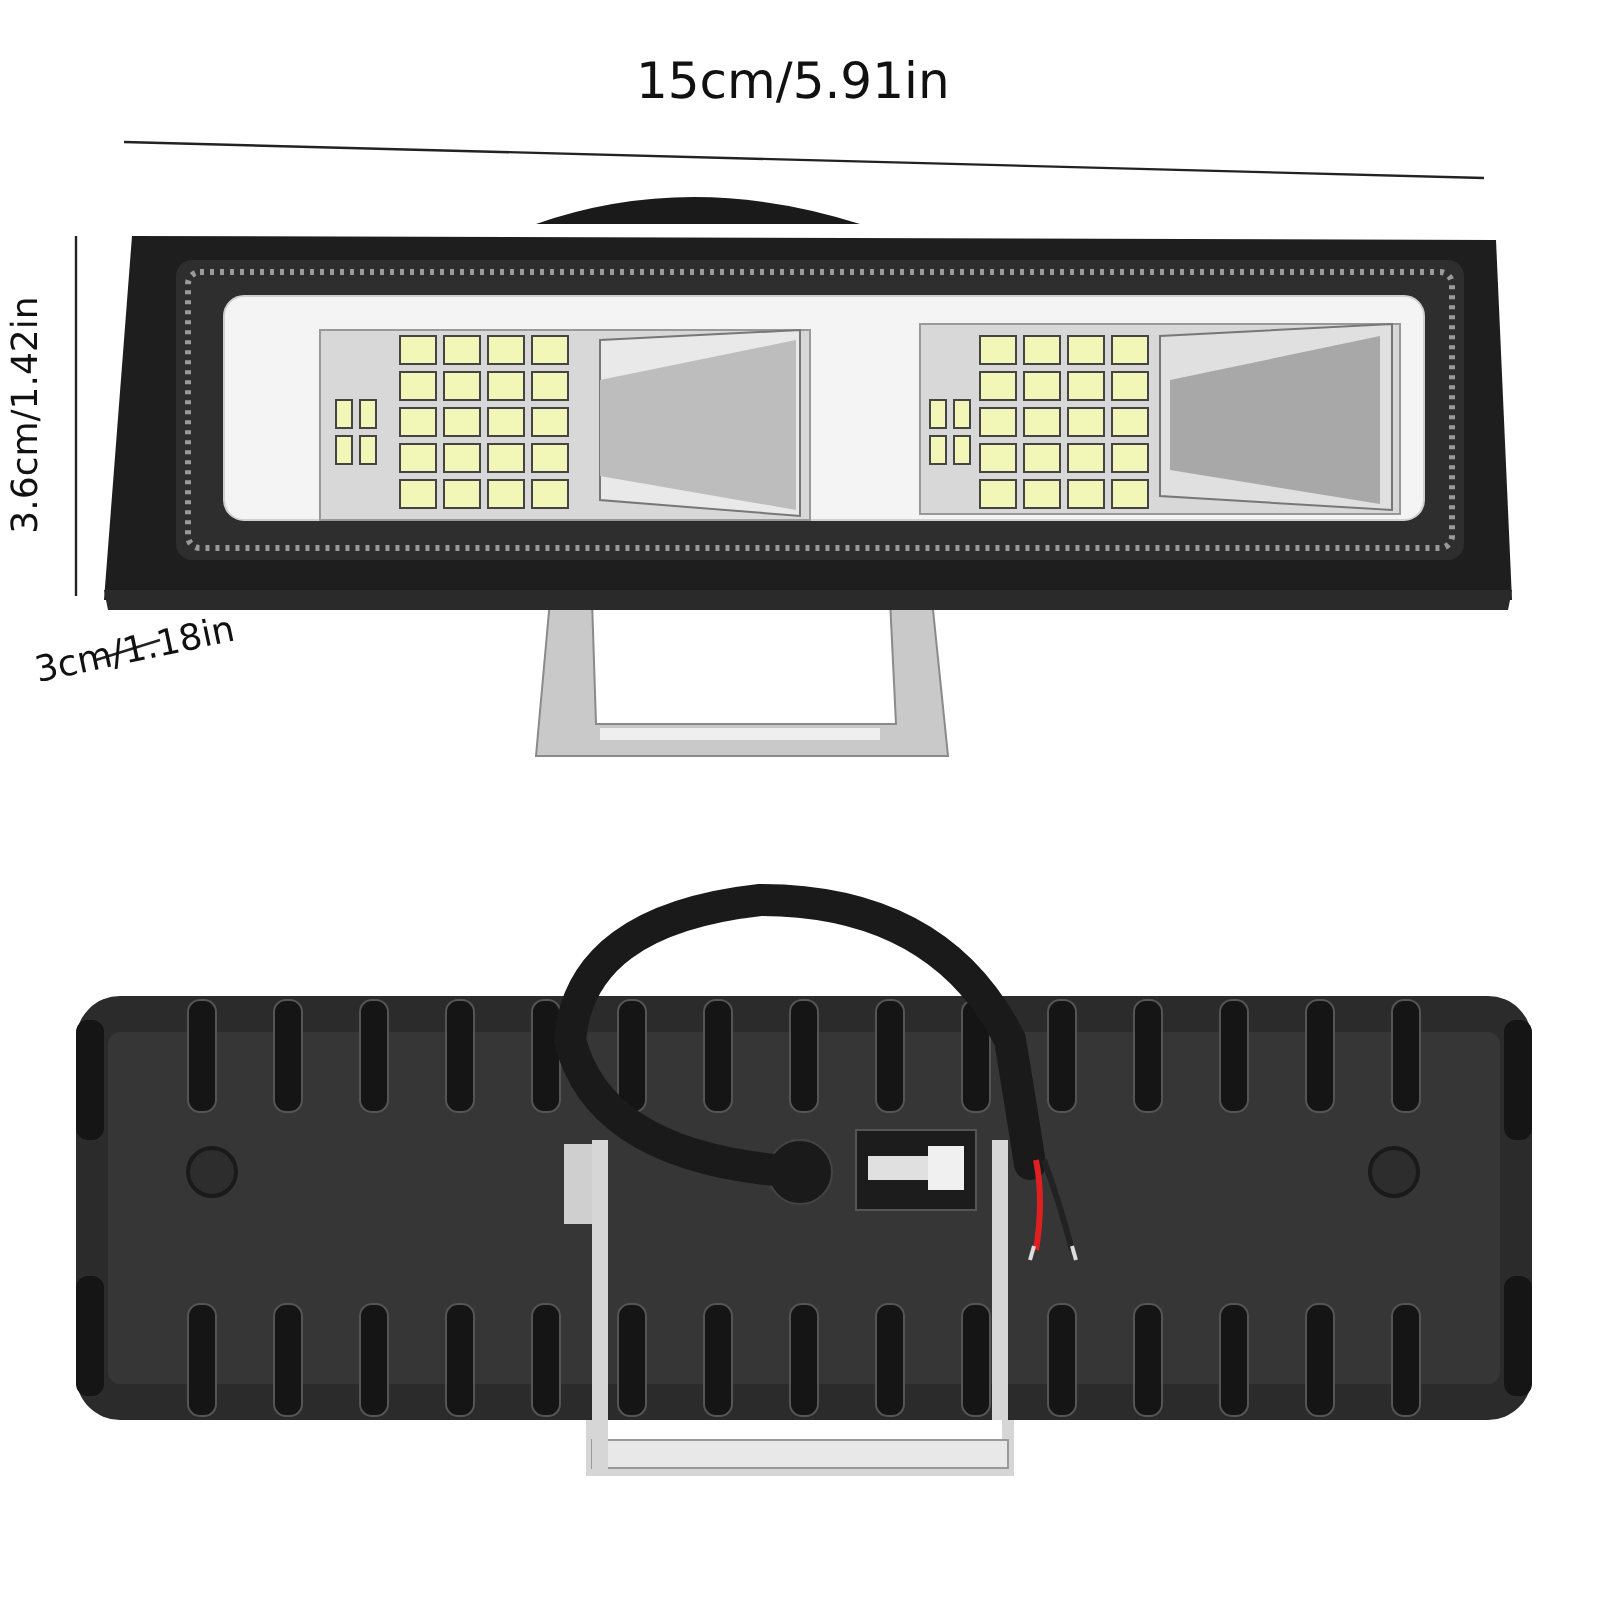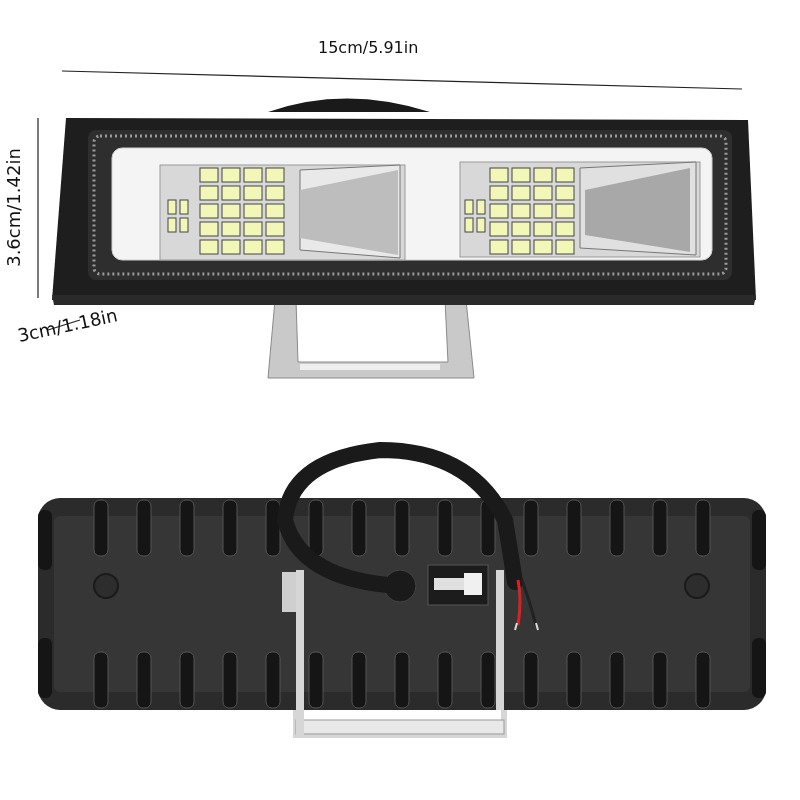--- a/index.html
+++ b/index.html
@@ -3,21 +3,21 @@
 <meta charset="utf-8">
 <style>
   html, body { margin: 0; padding: 0; }
   body { width: 800px; height: 800px; background: #ffffff; position: relative; overflow: hidden; font-family: "DejaVu Sans", "Liberation Sans", sans-serif; }
   .abs { position: absolute; }
   .dim-text { color: #111; font-weight: 500; }
 </style>
 </head>
 <body>
 
-<div class="abs dim-text" style="left:318px; top:38px; font-size:16px;">15cm/5.91in</div>
+<div class="abs dim-text" style="left:318px; top:26px; font-size:25px;">15cm/5.91in</div>
 <svg class="abs" style="left:0; top:0;" width="800" height="800">
   <line x1="62" y1="71" x2="742" y2="89" stroke="#222" stroke-width="1.2"></line>
   <line x1="38" y1="118" x2="38" y2="298" stroke="#222" stroke-width="1.2"></line>
   <line x1="48" y1="330" x2="80" y2="320" stroke="#222" stroke-width="1.2"></line>
 </svg>
 
 <div class="abs dim-text" style="left:-52px; top:197px; font-size:18px; transform: rotate(-90deg); width:130px; text-align:center;">3.6cm/1.42in</div>
 
 <div class="abs dim-text" style="left:20px; top:325px; font-size:18px; transform: rotate(-12deg); transform-origin: left bottom;">3cm/1.18in</div>
 

